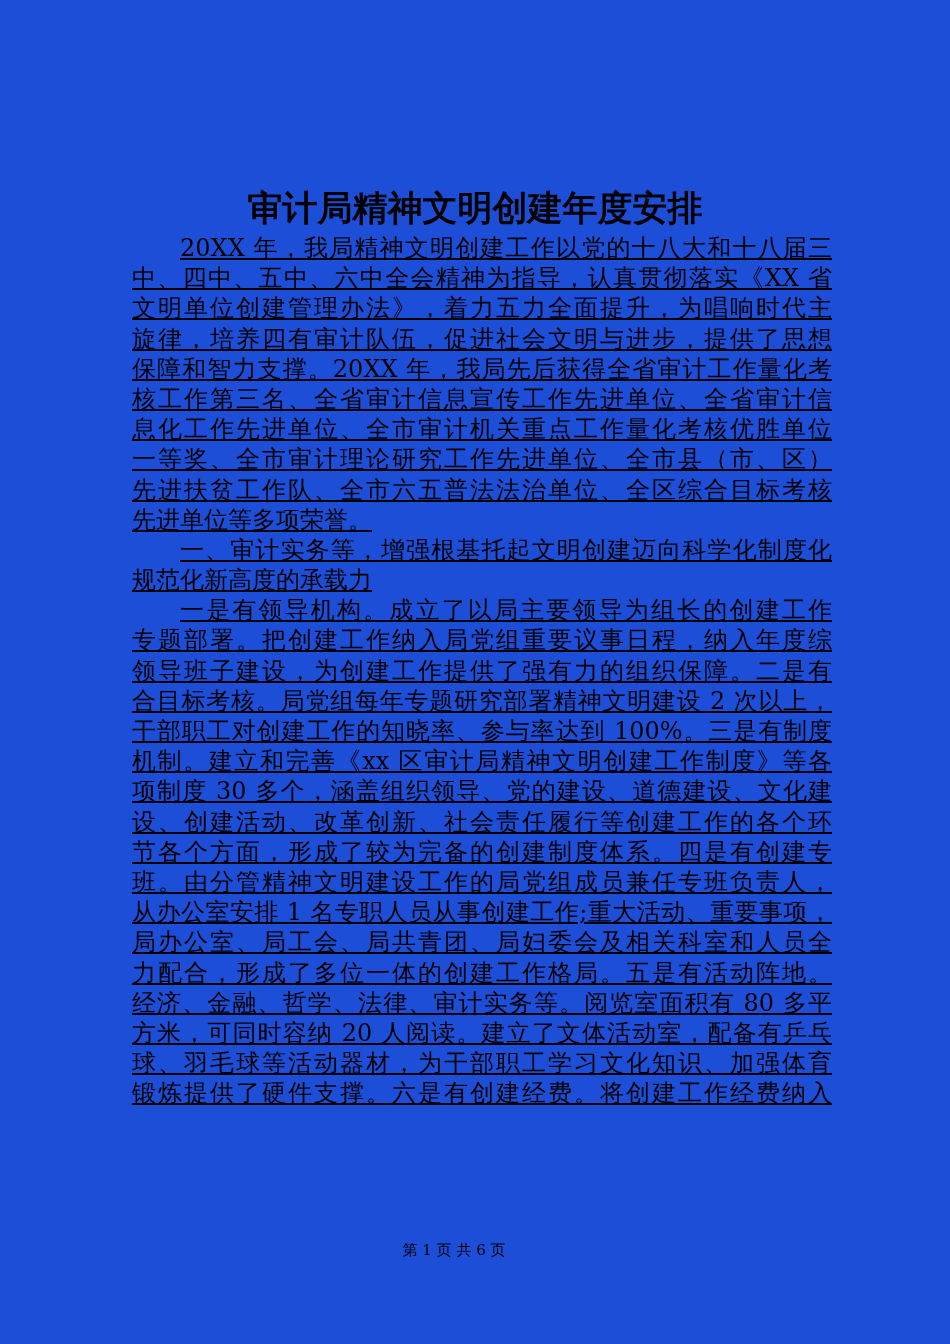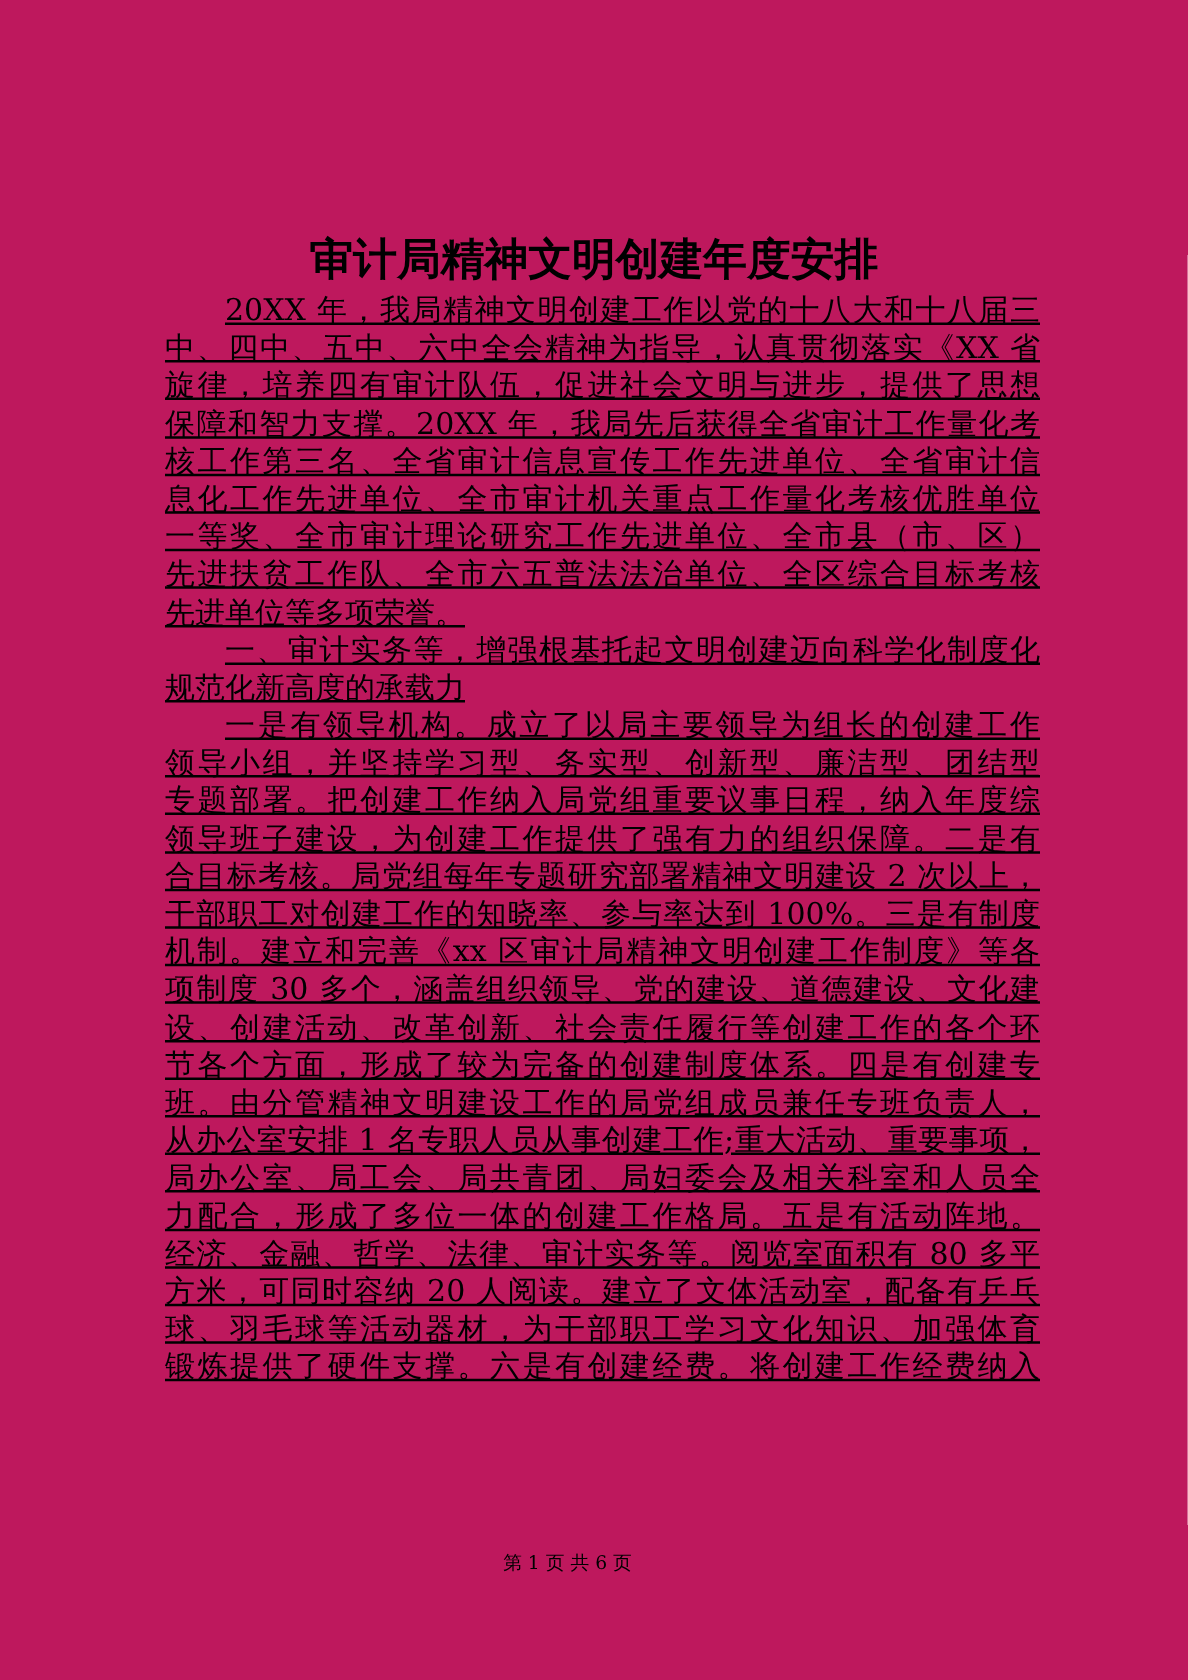--- a/index.html
+++ b/index.html
@@ -14,21 +14,21 @@
       overflow: hidden;
       font-family: "DejaVu Serif", "Liberation Serif", serif;
       color: #000000;
     }
     .page {
       position: absolute;
       left: 0;
       top: 0;
       width: 950px;
       height: 1344px;
-      background: #be185d;
+      background: #1d4ed8;
     }
     .title {
       position: absolute;
       left: 0;
       top: 186px;
       width: 950px;
       text-align: center;
       font-family: "DejaVu Sans", "Liberation Sans", sans-serif;
       font-weight: bold;
       font-size: 35px;
@@ -71,31 +71,31 @@
   </style>
 </head>
 <body>
 
 <div class="page">
   <div class="title">审计局精神文明创建年度安排</div>
 
   <div class="body">
     <span class="line indent">20XX 年，我局精神文明创建工作以党的十八大和十八届三</span>
     <span class="line">中、四中、五中、六中全会精神为指导，认真贯彻落实《XX 省</span>
+    <span class="line">文明单位创建管理办法》，着力五力全面提升，为唱响时代主</span>
     <span class="line">旋律，培养四有审计队伍，促进社会文明与进步，提供了思想</span>
     <span class="line">保障和智力支撑。20XX 年，我局先后获得全省审计工作量化考</span>
     <span class="line">核工作第三名、全省审计信息宣传工作先进单位、全省审计信</span>
     <span class="line">息化工作先进单位、全市审计机关重点工作量化考核优胜单位</span>
     <span class="line">一等奖、全市审计理论研究工作先进单位、全市县（市、区）</span>
     <span class="line">先进扶贫工作队、全市六五普法法治单位、全区综合目标考核</span>
     <span class="line last">先进单位等多项荣誉。</span>
     <span class="line indent">一、审计实务等，增强根基托起文明创建迈向科学化制度化</span>
     <span class="line last">规范化新高度的承载力</span>
     <span class="line indent">一是有领导机构。成立了以局主要领导为组长的创建工作</span>
-    <span class="line">领导小组，并坚持学习型、务实型、创新型、廉洁型、团结型</span>
     <span class="line">专题部署。把创建工作纳入局党组重要议事日程，纳入年度综</span>
     <span class="line">领导班子建设，为创建工作提供了强有力的组织保障。二是有</span>
     <span class="line">合目标考核。局党组每年专题研究部署精神文明建设 2 次以上，</span>
     <span class="line">干部职工对创建工作的知晓率、参与率达到 100%。三是有制度</span>
     <span class="line">机制。建立和完善《xx 区审计局精神文明创建工作制度》等各</span>
     <span class="line">项制度 30 多个，涵盖组织领导、党的建设、道德建设、文化建</span>
     <span class="line">设、创建活动、改革创新、社会责任履行等创建工作的各个环</span>
     <span class="line">节各个方面，形成了较为完备的创建制度体系。四是有创建专</span>
     <span class="line">班。由分管精神文明建设工作的局党组成员兼任专班负责人，</span>
     <span class="line">从办公室安排 1 名专职人员从事创建工作;重大活动、重要事项，</span>

